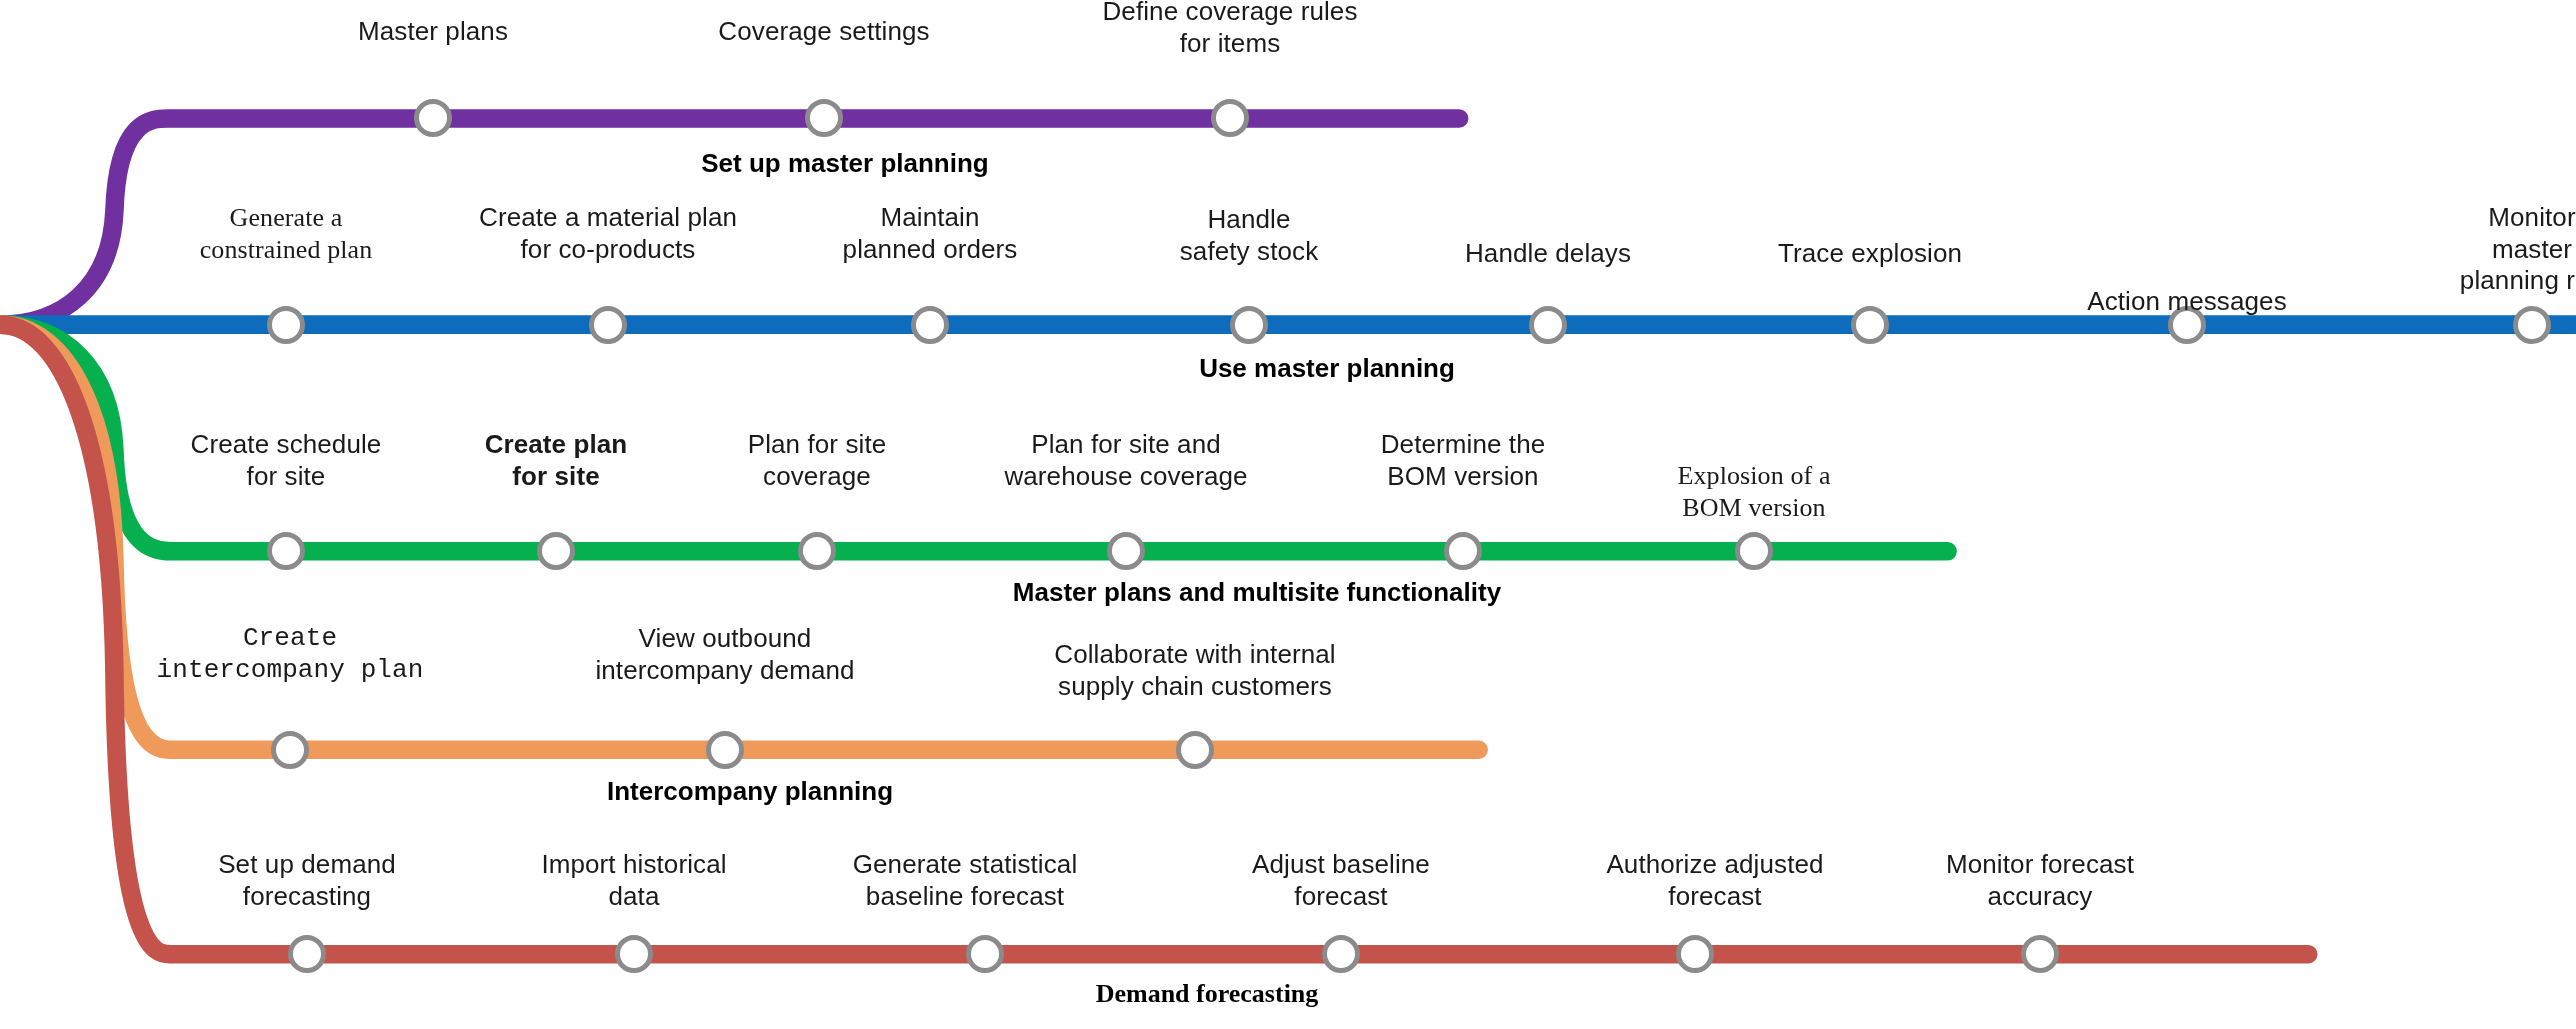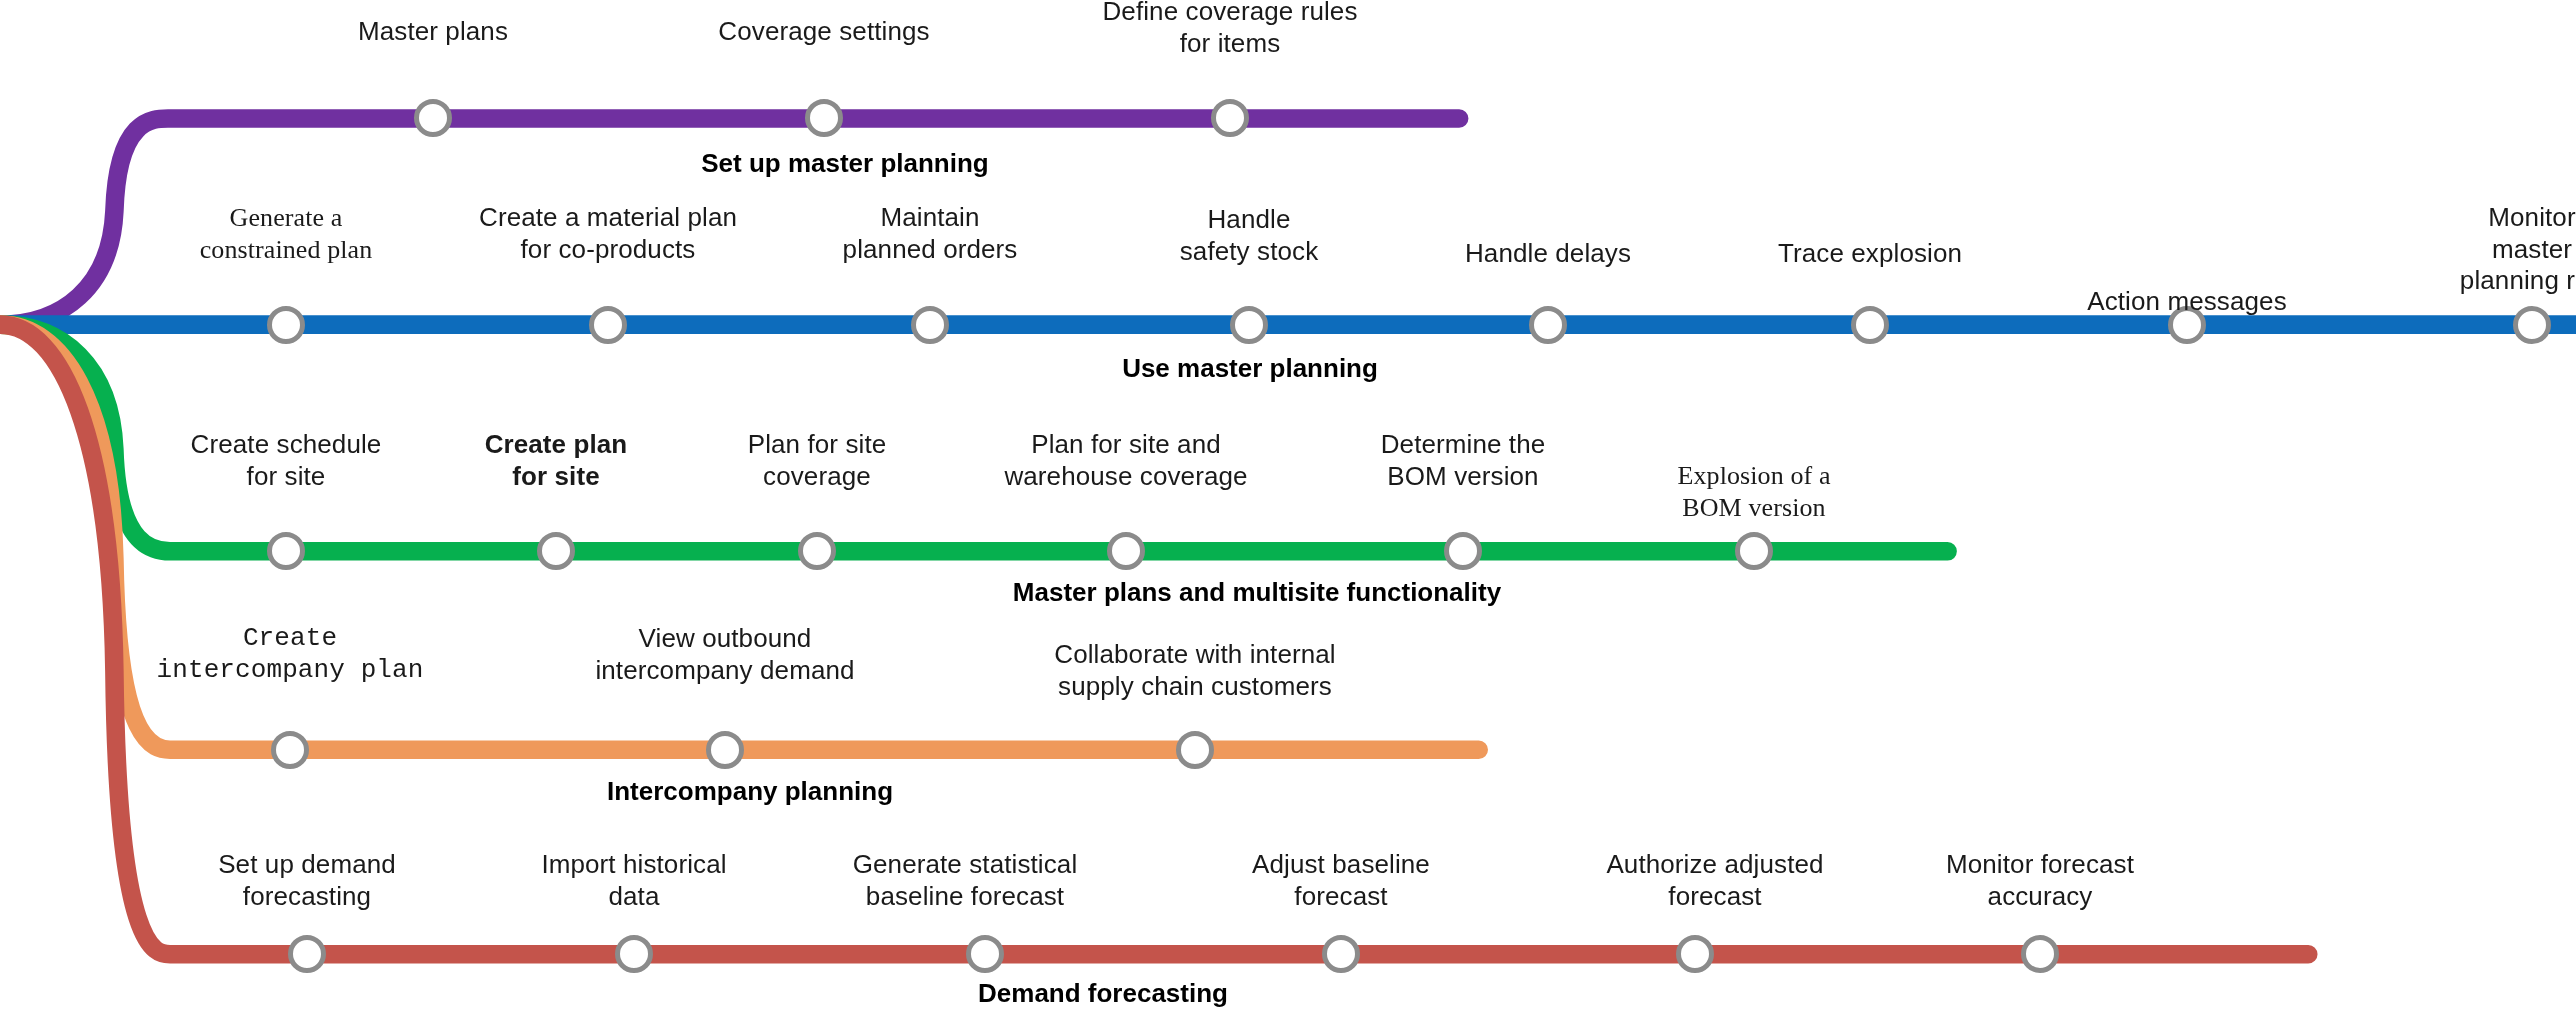--- a/index.html
+++ b/index.html
@@ -76,21 +76,21 @@
 
   <div id="overlay">
       <div class="line-title" style="left: 845px; top: 149px;">Set up master planning</div>
       <div class="node" style="left: 433px; top: 118px; border-color: rgb(139, 139, 139); background: rgb(255, 255, 255);"></div>
       <div class="station-label" style="left: 433px; top: 15.5px;">Master plans</div>
       <div class="node" style="left: 824px; top: 118px; border-color: rgb(139, 139, 139); background: rgb(255, 255, 255);"></div>
       <div class="station-label" style="left: 824px; top: 15.5px;">Coverage settings</div>
       <div class="node" style="left: 1230px; top: 118px; border-color: rgb(139, 139, 139); background: rgb(255, 255, 255);"></div>
       <div class="station-label" style="left: 1230px; top: -4.1px;">Define coverage rules
 for items</div>
-      <div class="line-title" style="left: 1250px; top: 354px;">Use master planning</div>
+      <div class="line-title" style="left: 1327px; top: 354px;">Use master planning</div>
       <div class="node" style="left: 286px; top: 325px; border-color: rgb(139, 139, 139); background: rgb(255, 255, 255);"></div>
       <div class="station-label" style="left: 286px; top: 202px; font-family: Liberation Serif, serif;">Generate a
 constrained plan</div>
       <div class="node" style="left: 608px; top: 325px; border-color: rgb(139, 139, 139); background: rgb(255, 255, 255);"></div>
       <div class="station-label" style="left: 608px; top: 202px;">Create a material plan
 for co-products</div>
       <div class="node" style="left: 930px; top: 325px; border-color: rgb(139, 139, 139); background: rgb(255, 255, 255);"></div>
       <div class="station-label" style="left: 930px; top: 202px; text-align: center;">Maintain
 planned orders</div>
       <div class="node" style="left: 1249px; top: 325px; border-color: rgb(139, 139, 139); background: rgb(255, 255, 255);"></div>
@@ -127,21 +127,21 @@
       <div class="line-title" style="left: 750px; top: 777px;">Intercompany planning</div>
       <div class="node" style="left: 290px; top: 750px; border-color: rgb(139, 139, 139); background: rgb(255, 255, 255);"></div>
       <div class="station-label" style="left: 290px; top: 623px; font-family: Liberation Mono, monospace;">Create
 intercompany plan</div>
       <div class="node" style="left: 725px; top: 750px; border-color: rgb(139, 139, 139); background: rgb(255, 255, 255);"></div>
       <div class="station-label" style="left: 725px; top: 623px;">View outbound
 intercompany demand</div>
       <div class="node" style="left: 1195px; top: 750px; border-color: rgb(139, 139, 139); background: rgb(255, 255, 255);"></div>
       <div class="station-label" style="left: 1195px; top: 639px;">Collaborate with internal
 supply chain customers</div>
-      <div class="line-title" style="left: 1103px; top: 979px;">Demand forecasting</div>
+      <div class="line-title" style="left: 1207px; top: 979px; font-family: Liberation Serif, serif;">Demand forecasting</div>
       <div class="node" style="left: 307px; top: 954px; border-color: rgb(139, 139, 139); background: rgb(255, 255, 255);"></div>
       <div class="station-label" style="left: 307px; top: 849px;">Set up demand
 forecasting</div>
       <div class="node" style="left: 634px; top: 954px; border-color: rgb(139, 139, 139); background: rgb(255, 255, 255);"></div>
       <div class="station-label" style="left: 634px; top: 849px;">Import historical
 data</div>
       <div class="node" style="left: 985px; top: 954px; border-color: rgb(139, 139, 139); background: rgb(255, 255, 255);"></div>
       <div class="station-label" style="left: 965px; top: 849px;">Generate statistical
 baseline forecast</div>
       <div class="node" style="left: 1341px; top: 954px; border-color: rgb(139, 139, 139); background: rgb(255, 255, 255);"></div>

